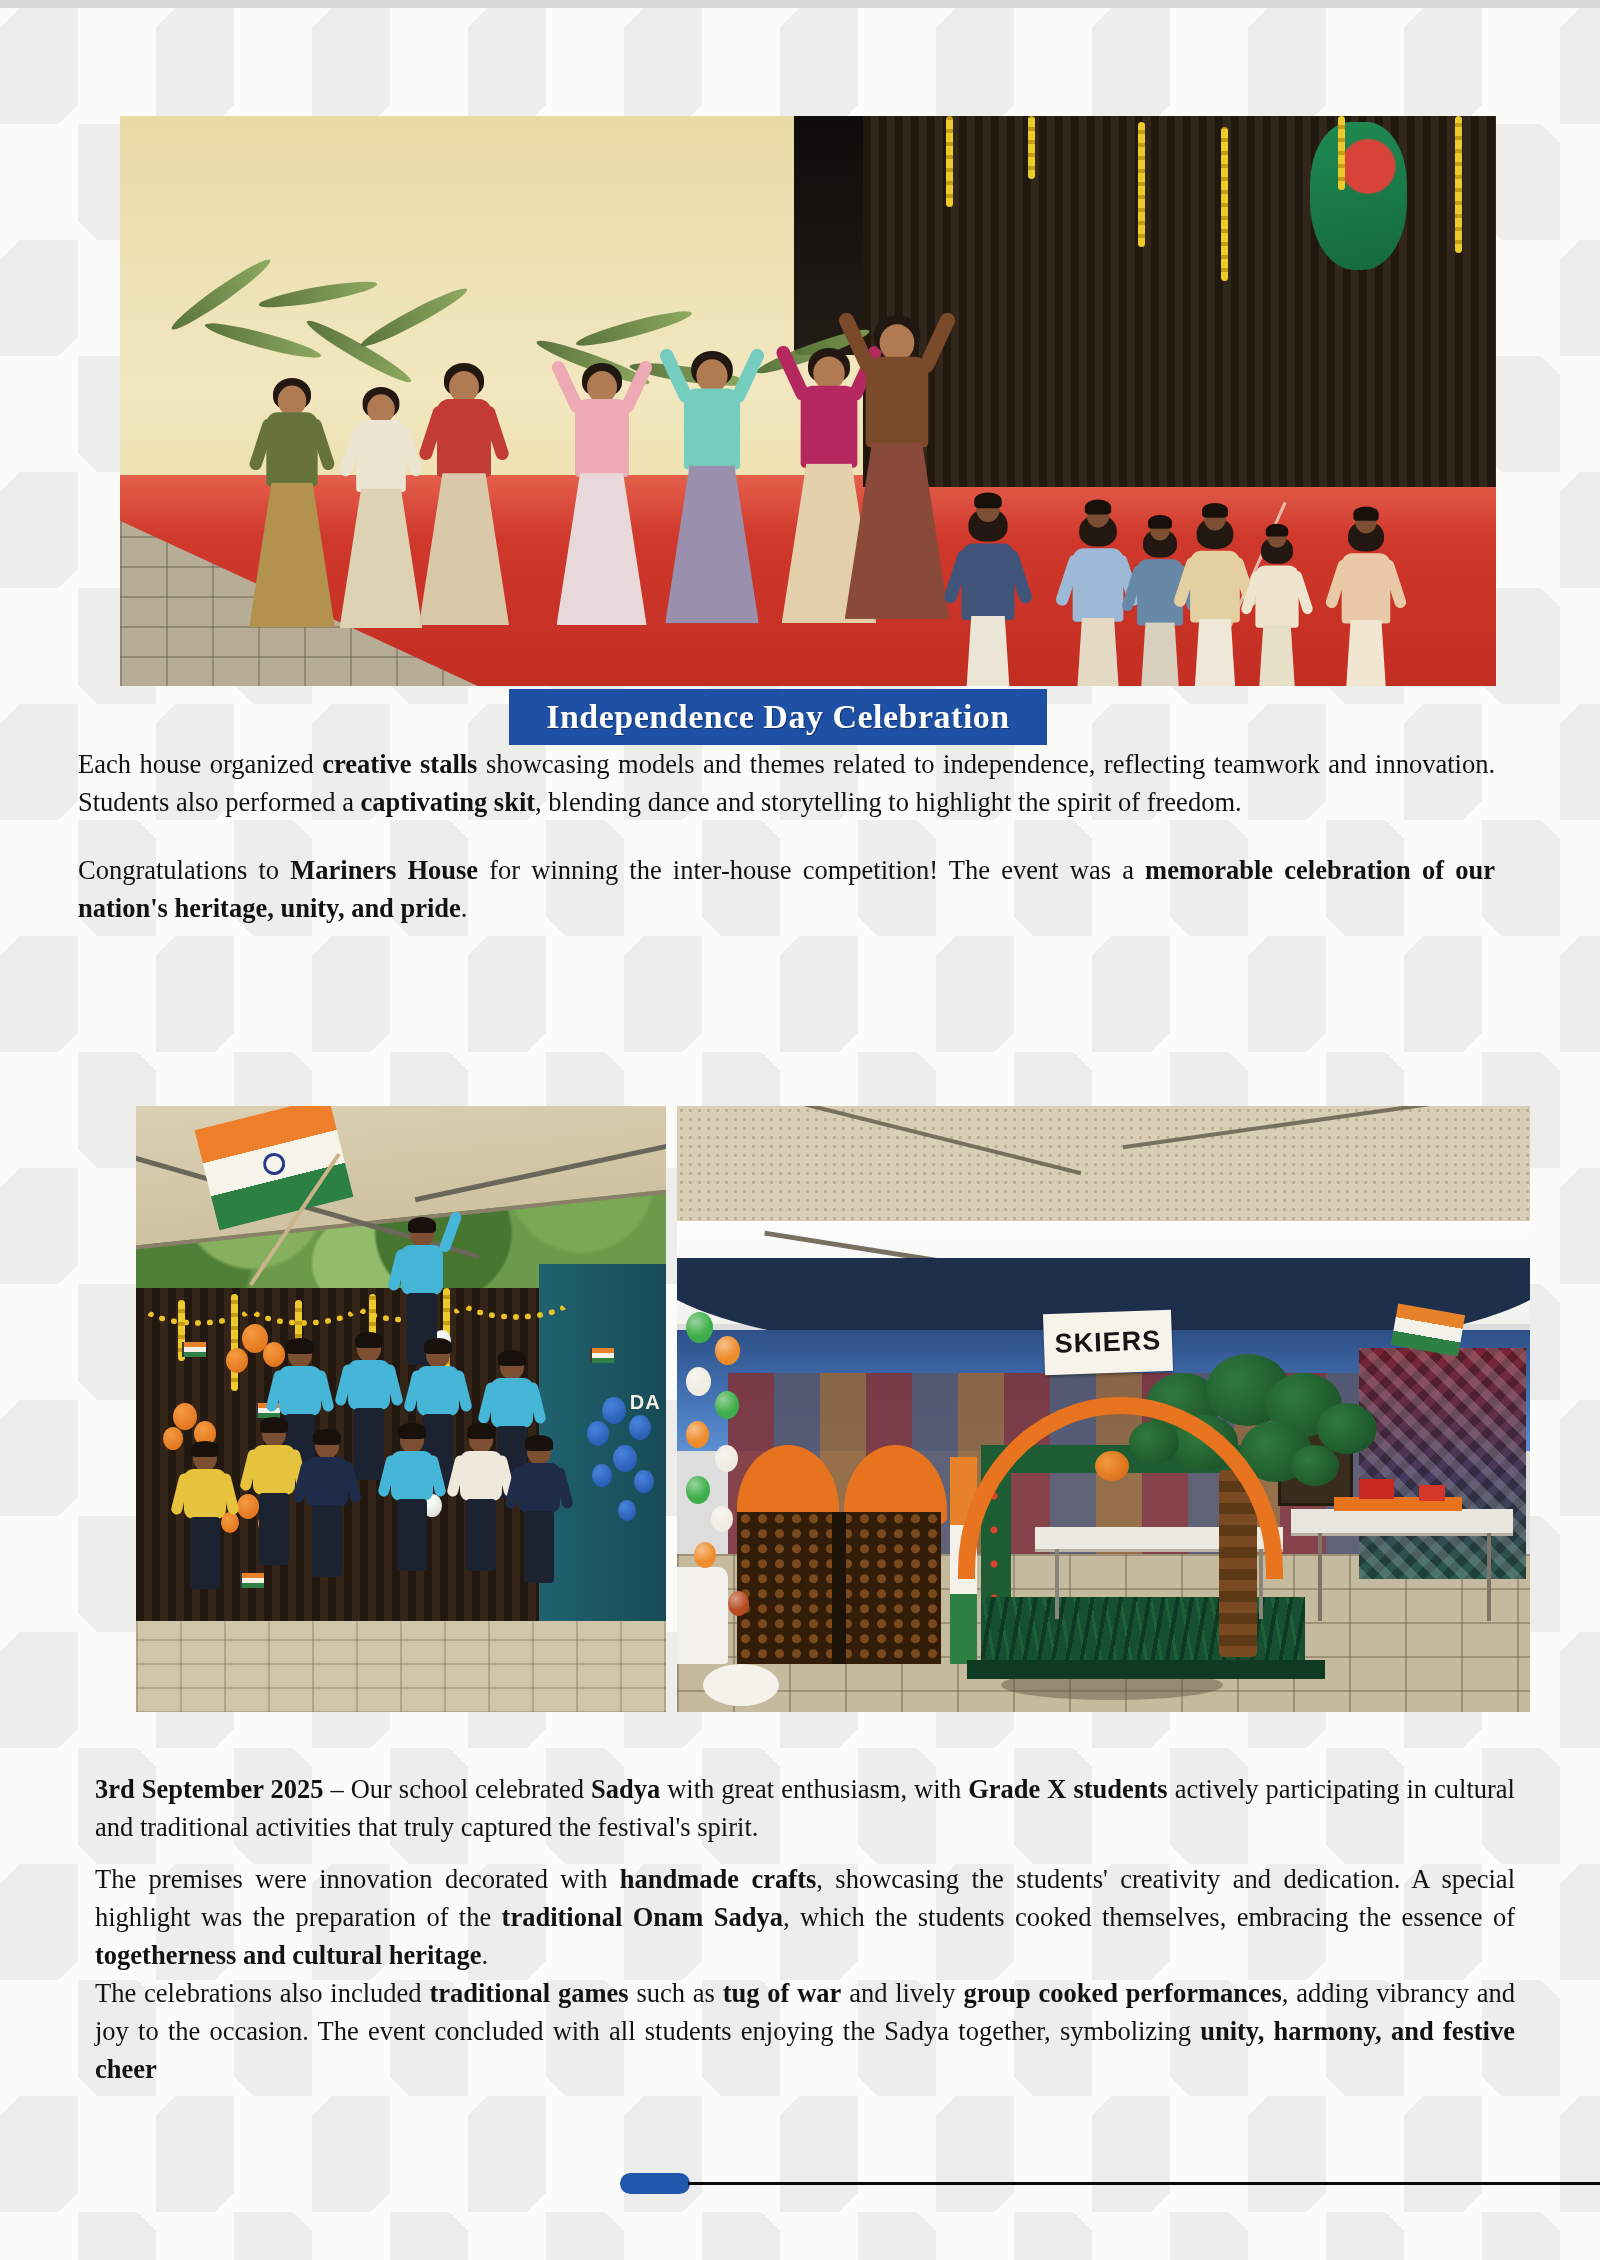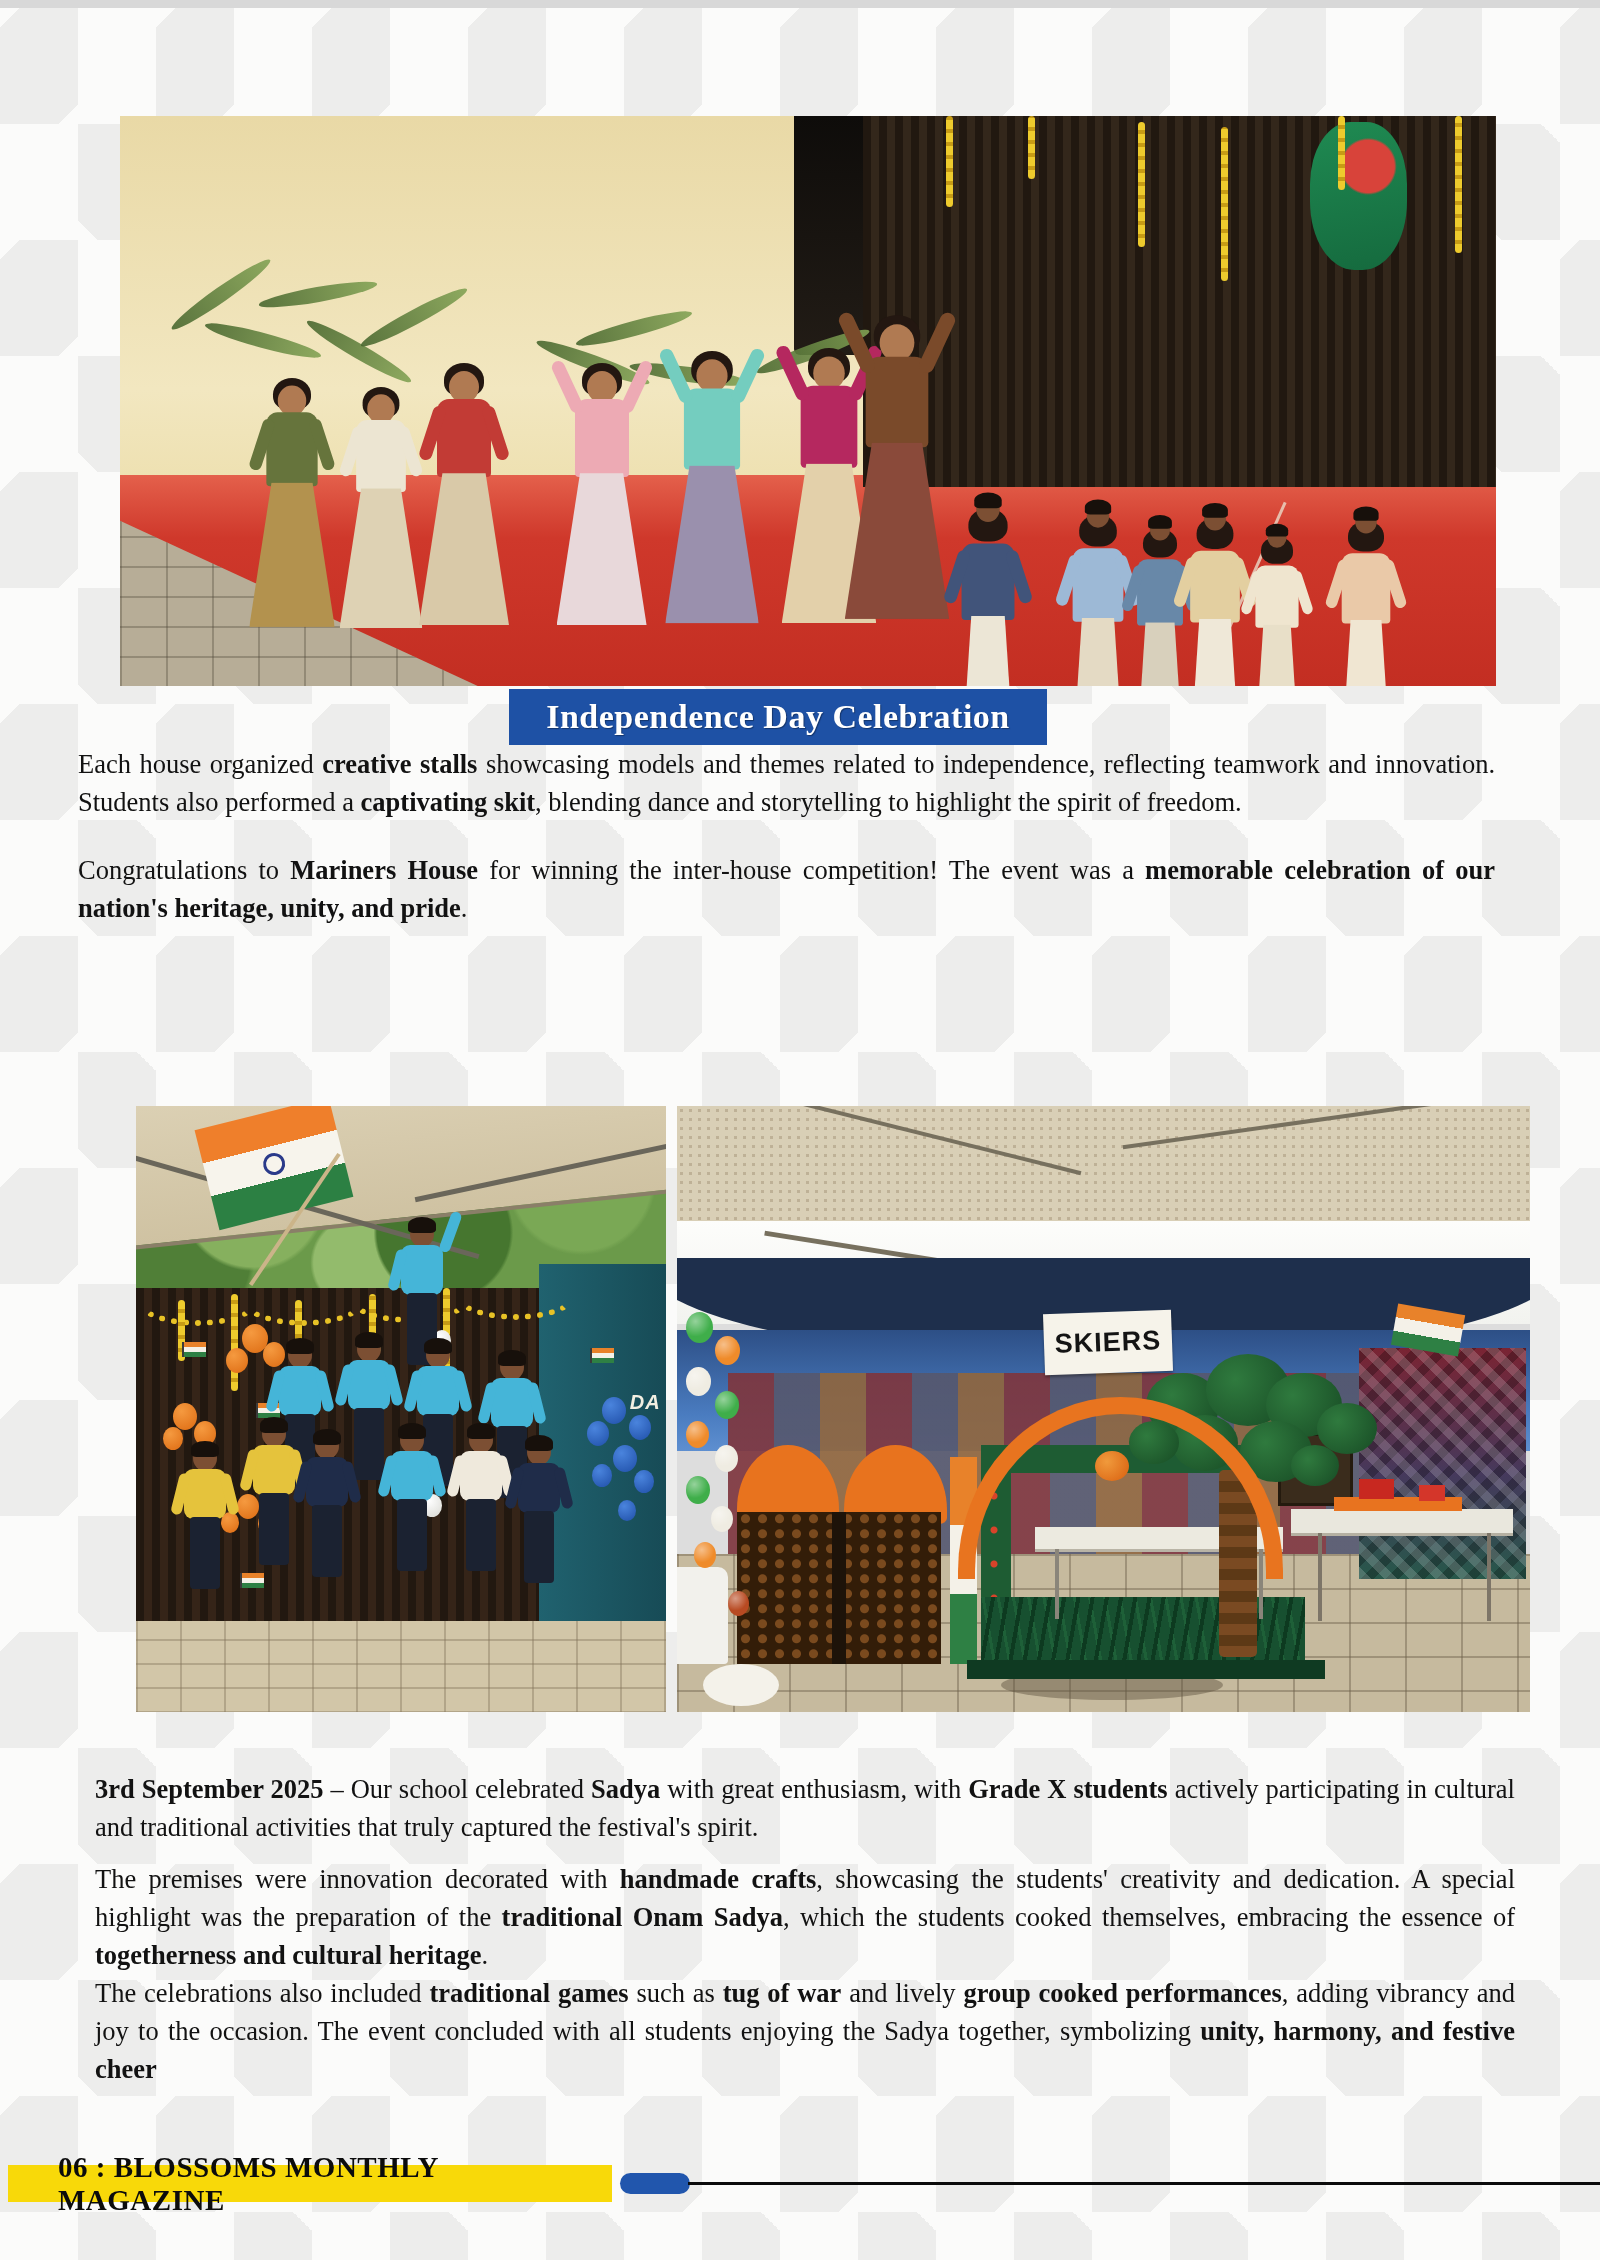--- a/index.html
+++ b/index.html
@@ -105,21 +105,21 @@
   .p2-deco{position:absolute;inset:0;z-index:3;}
   .swag{position:absolute;width:21%;height:38px;border:6px dotted #e8c226;
     border-color:transparent transparent #e8c226 transparent;border-radius:50%;}
   .balloon{position:absolute;border-radius:50%;}
   .mflag{position:absolute;width:22px;height:15px;
     background:linear-gradient(180deg,#e8822a 33%,#f4f1e8 33% 66%,#2e8044 66%);box-shadow:-2px 0 0 #3a3a3a;}
   .p2-bigflag{position:absolute;left:13%;top:1%;width:26%;height:17%;transform:rotate(-14deg);z-index:4;
     background:linear-gradient(180deg,#ef7f2b 33%,#f7f4ec 33% 66%,#2c8043 66%);}
   .p2-bigflag::after{content:"";position:absolute;left:50%;top:50%;width:16px;height:16px;border:3px solid #2a3a8a;border-radius:50%;transform:translate(-50%,-50%);}
   .p2-pole{position:absolute;left:38%;top:8%;width:4px;height:26%;background:#cbb489;transform:rotate(34deg);transform-origin:top center;z-index:4;}
-  .p2-letters{position:absolute;right:1%;top:47%;z-index:3;color:#f2efe2;font-family:"Liberation Sans",sans-serif;font-weight:bold;font-size:20px;letter-spacing:1px;font-style:italic;}
+  .p2-letters{position:absolute;right:1%;top:47%;z-index:3;color:#f2efe2;font-family:"Liberation Sans",sans-serif;font-weight:bold;font-size:20px;letter-spacing:1px;}
   #p2-people{position:absolute;inset:0;z-index:5;}
   .boy{position:absolute;width:64px;height:170px;}
   .boy .head{position:absolute;top:0;left:50%;transform:translateX(-50%);width:24px;height:26px;border-radius:50%;background:#7c4f33;}
   .boy .head::before{content:"";position:absolute;top:-4px;left:-2px;width:28px;height:16px;border-radius:50% 50% 20% 20%;background:#17100b;}
   .boy .shirt{position:absolute;top:24px;left:50%;transform:translateX(-50%);width:42px;height:50px;border-radius:9px;background:var(--c,#45b5d8);}
   .boy .shirt::before,.boy .shirt::after{content:"";position:absolute;top:4px;width:11px;height:42px;border-radius:6px;background:inherit;}
   .boy .shirt::before{left:-9px;transform:rotate(14deg);}
   .boy .shirt::after{right:-9px;transform:rotate(-14deg);}
   .boy.wave .shirt::after{right:-13px;top:-34px;transform:rotate(-160deg);}
   .boy .pants{position:absolute;top:72px;left:50%;transform:translateX(-50%);width:30px;height:72px;background:#1b2231;border-radius:4px;}
@@ -474,19 +474,16 @@
       </div>
   </figure>
 
 
   <div class="tb tb2">
     <p><b>3rd September 2025</b><span> – Our school celebrated </span><b>Sadya</b><span> with great enthusiasm, with </span><b>Grade X students</b><span> actively participating in cultural and traditional activities that truly captured the festival's spirit.</span></p>
     <p><span>The premises were innovation decorated with </span><b>handmade crafts</b><span>, showcasing the students' creativity and dedication. A special highlight was the preparation of the </span><b>traditional Onam Sadya</b><span>, which the students cooked themselves, embracing the essence of </span><b>togetherness and cultural heritage</b><span>.</span></p>
     <p><span>The celebrations also included </span><b>traditional games</b><span> such as </span><b>tug of war</b><span> and lively </span><b>group cooked performances</b><span>, adding vibrancy and joy to the occasion. The event concluded with all students enjoying the Sadya together, symbolizing </span><b>unity, harmony, and festive cheer</b></p>
   </div>
 
-  <div class="footer-bar">
-    <span>06 : BLOSSOMS MONTHLY MAGAZINE</span>
-  </div>
   <div class="footer-pill"></div>
   <div class="footer-line"></div>
 
 </div>
 
 </body></html>

